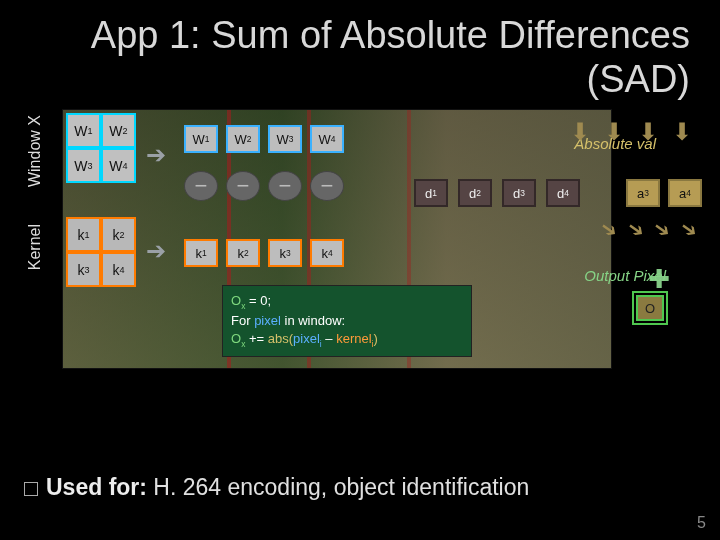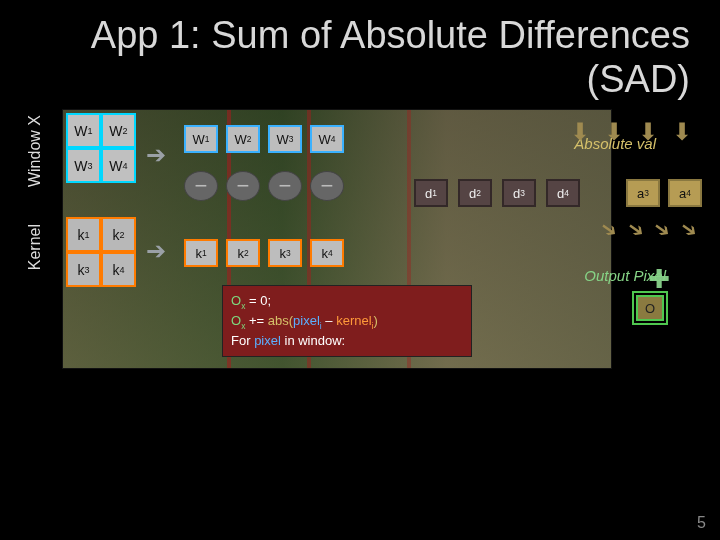--- a/index.html
+++ b/index.html
@@ -123,21 +123,21 @@
   }
   .out-box {
     position:absolute; right: 38px; top: 182px;
     border:2px solid #4fc74f; padding:2px;
   }
 
   .codebox {
     position: absolute;
     left: 208px; top: 176px;
     width: 250px;
-    background: #7f1d1d;
+    background: #14532d;
     border: 1px solid #222;
     color: #fff;
     font-size: 13px;
     line-height: 1.35;
     padding: 6px 8px;
   }
   .codebox .pix { color:#5bb0ff; }
   .codebox .ker { color:#ff9a3a; }
   .codebox .out { color:#7ed87e; }
   .codebox .absv { color:#d5c06a; }
@@ -302,21 +302,22 @@
   </div>
 
   <div class="arrow add">✚</div>
   <div class="lbl-outpix">Output Pixel</div>
   <div class="out-box">
     <div class="cell c-out">O</div>
   </div>
 
   <div class="codebox">
     <div><span class="out">O</span><sub class="out">x</sub><span> = 0;</span></div>
+    <div><span>For </span><span class="pix">pixel</span><span> in window:</span></div>
     <div><span class="out">    O</span><sub class="out">x</sub><span> += </span><span class="absv">abs(</span><span class="pix">pixel</span><sub class="pix">i</sub><span> – </span><span class="ker">kernel</span><sub class="ker">i</sub><span class="absv">)</span></div>
-    <div><span>For </span><span class="pix">pixel</span><span> in window:</span></div>
   </div>
 </div>
 
 <div class="bullets">
+  <p><span class="sq"></span><span class="bold">Used for:</span><span> H. 264 encoding, object identification</span></p>
 </div>
 
 <div class="pagenum">5</div>
 
 </body></html>

